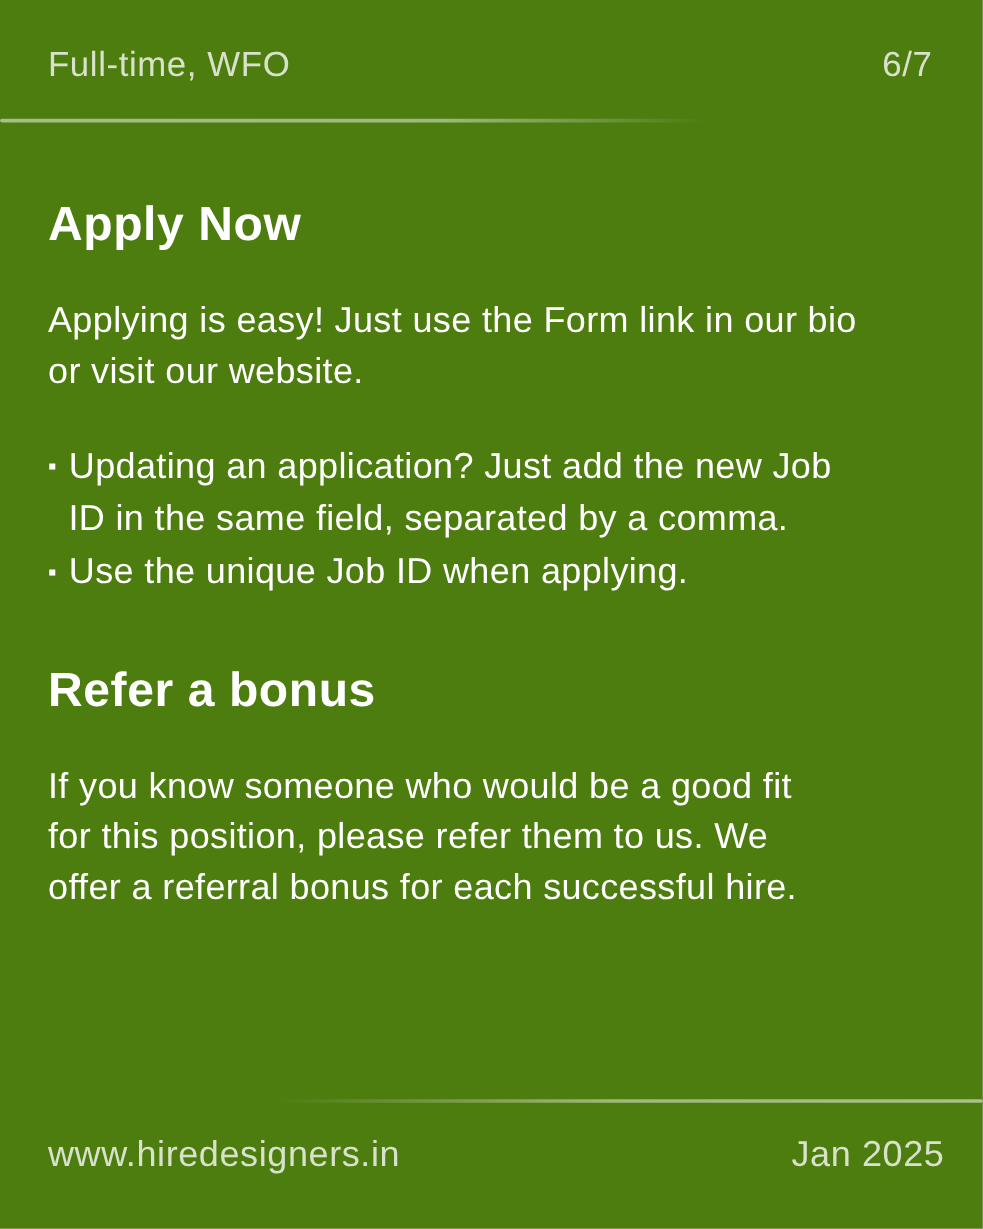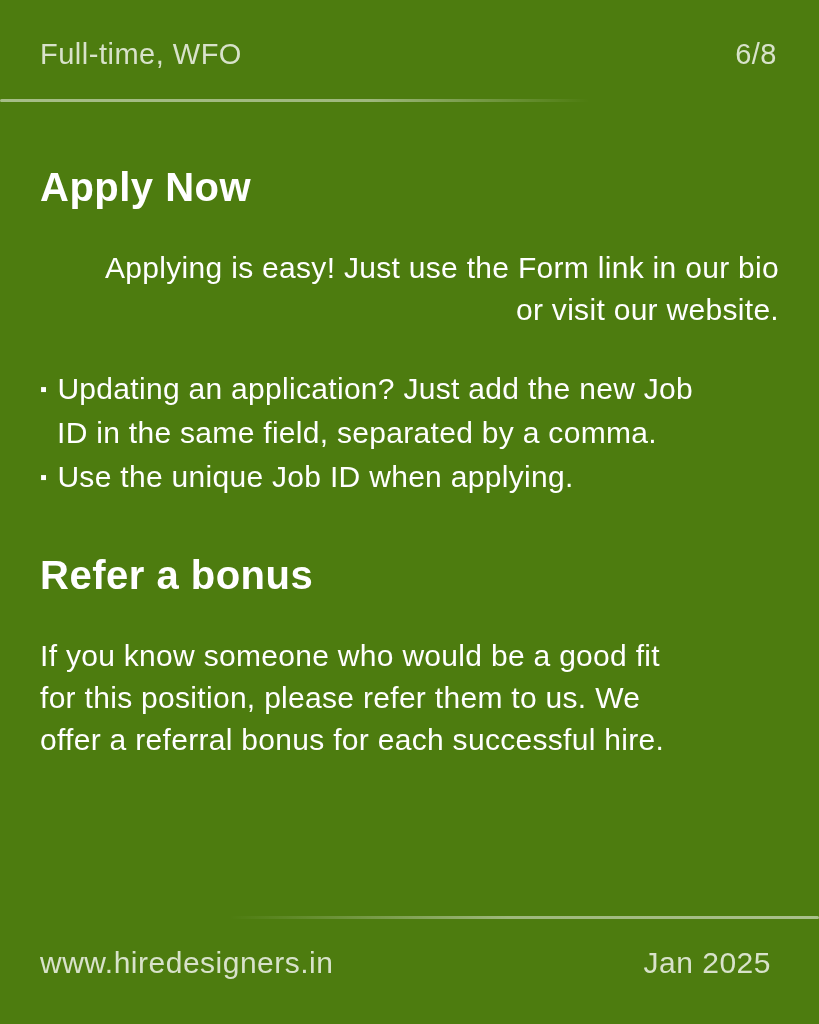--- a/index.html
+++ b/index.html
@@ -61,21 +61,21 @@
   .heading-apply { margin-top: 88px; }
   .heading-refer { margin-top: 48px; }
 
   p.body-text {
     font-size: 30px;
     line-height: 42px;
     letter-spacing: 0.3px;
     white-space: pre-line;
     color: #FFFFFF;
   }
-  .intro-text    { margin-top: 32px; text-align: right; }
+  .intro-text    { margin-top: 32px; }
   .note-text     { margin-top: 20px; }
   .referral-text { margin-top: 32px; }
 
   ul.bullet-list {
     list-style: none;
     margin-top: 36px;
     font-size: 30px;
     line-height: 44px;
     letter-spacing: 0.3px;
   }
@@ -87,38 +87,38 @@
     font-size: 20px;
     vertical-align: 3px;
     margin-right: 10px;
   }
   .li-text { white-space: pre-line; }
 
   
   .footer-row {
     position: absolute;
     left: 40px;
-    right: 48px;
+    right: 32px;
     top: 946px;
     display: flex;
     justify-content: space-between;
     align-items: baseline;
     font-size: 30px;
     letter-spacing: 0.5px;
     color: rgba(255,255,255,0.78);
   }
 </style>
 </head>
 <body>
 
 <div class="card">
 
   <div class="header-row">
     <span>Full-time, WFO</span>
-    <span>6/8</span>
+    <span>6/7</span>
   </div>
 
   <div class="divider top"></div>
 
   <div class="content">
 
     <h1 class="section-heading heading-apply">Apply Now</h1>
 
     <p class="body-text intro-text">Applying is easy! Just use the Form link in our bio
 or visit our website.</p>

